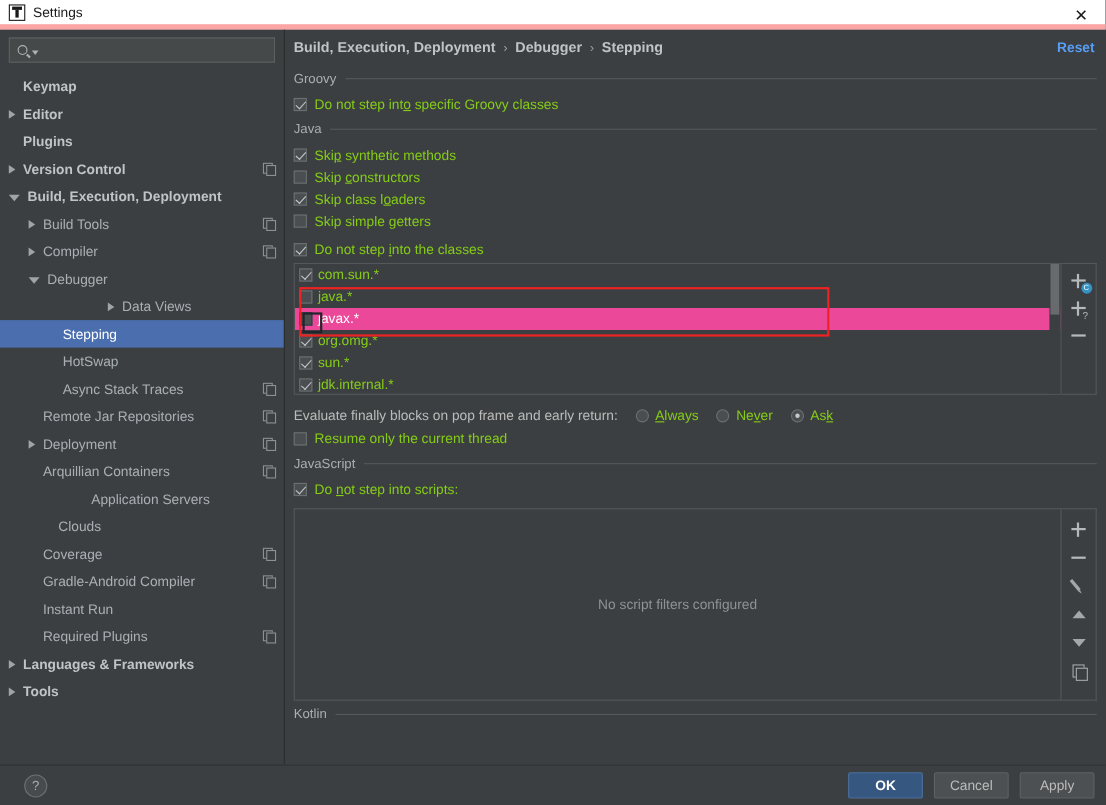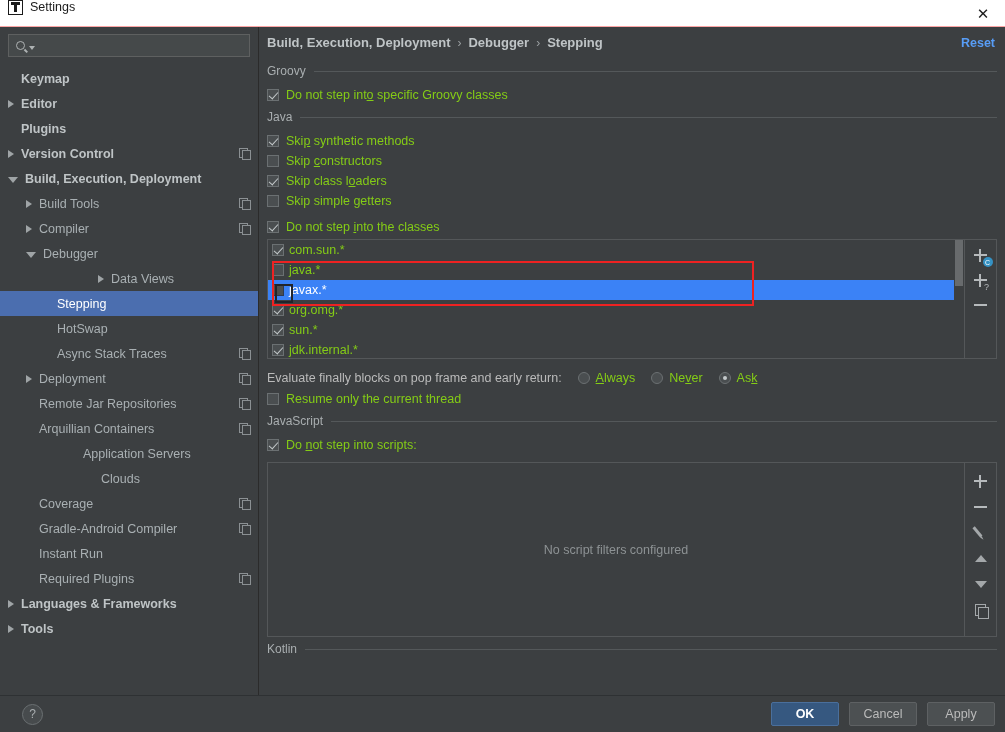--- a/index.html
+++ b/index.html
@@ -10,22 +10,22 @@
     font-size:12.5px;
     background:#3c3f41;
     color:#bbbbbb;
     overflow:hidden;
     position:relative;
   }
 
   
   #titlebar {
     height:27px; background:#ffffff;
-    display:flex; align-items:flex-start;
-    border-bottom:1px solid #fca5a5;
+    display:flex; align-items:center;
+    border-bottom:5px solid #fca5a5;
     position:relative;
   }
   #ij-logo {
     width:15px; height:15px; margin-left:8px; margin-right:7px;
     background:#ffffff; border:1px solid #1a1a1a;
     position:relative; flex:0 0 auto;
   }
   #ij-logo::before {
     content:""; position:absolute; left:2px; top:1px; right:2px; height:3px;
     background:#1a1a1a;
@@ -138,21 +138,21 @@
   .cb-label { color:#84cc16; }
   .mn { text-decoration:underline; }
 
   
   #filter-block { display:flex; margin-top:3px; }
   #filter-list {
     flex:1; min-width:0; background:#3c3f41; border:1px solid #545759;
     height:120px; position:relative; overflow:hidden;
   }
   .frow { height:20px; display:flex; align-items:center; padding-left:4px; }
-  .frow.sel { background:#3b82f6; }
+  .frow.sel { background:#ec4899; }
   .frow.sel .cb-label { color:#ffffff; }
   .frow .cb { margin-right:5px; }
   .frow.sel .cb { border-color:#2d3a50; background:#4a4e50; }
   #vscroll {
     position:absolute; right:0; top:0; width:10px; height:100%; background:#3c3f41;
   }
   #vthumb { position:absolute; top:0; left:1px; width:8px; height:46px; background:#686b6d; }
   #filter-buttons {
     width:32px; flex:0 0 32px; border:1px solid #545759; border-left:0;
     display:flex; flex-direction:column; align-items:center; padding-top:5px;
@@ -322,39 +322,39 @@
           <div class="tnode lvl2" style="padding-left: 44px;">
             <span class="arrow none"></span>
             <span class="tlabel">HotSwap</span>
           </div>
           <div class="tnode lvl2" style="padding-left: 44px;">
             <span class="arrow none"></span>
             <span class="tlabel">Async Stack Traces</span>
             <span class="copy-ic"></span>
           </div>
           <div class="tnode lvl1" style="padding-left: 26px;">
+            <span class="arrow none"></span>
+            <span class="tlabel">Remote Jar Repositories</span>
+            <span class="copy-ic"></span>
+          </div>
+          <div class="tnode lvl1" style="padding-left: 26px;">
             <span class="arrow"></span>
             <span class="tlabel">Deployment</span>
             <span class="copy-ic"></span>
           </div>
           <div class="tnode lvl1" style="padding-left: 26px;">
             <span class="arrow none"></span>
-            <span class="tlabel">Remote Jar Repositories</span>
-            <span class="copy-ic"></span>
-          </div>
-          <div class="tnode lvl1" style="padding-left: 26px;">
-            <span class="arrow none"></span>
             <span class="tlabel">Arquillian Containers</span>
             <span class="copy-ic"></span>
           </div>
           <div class="tnode lvl1" style="padding-left: 26px; margin-left: 44px;">
             <span class="arrow none"></span>
             <span class="tlabel">Application Servers</span>
           </div>
-          <div class="tnode lvl1" style="padding-left: 40px; margin-left: 48px;">
+          <div class="tnode lvl1" style="padding-left: 40px;">
             <span class="arrow none"></span>
             <span class="tlabel">Clouds</span>
           </div>
           <div class="tnode lvl1" style="padding-left: 26px;">
             <span class="arrow none"></span>
             <span class="tlabel">Coverage</span>
             <span class="copy-ic"></span>
           </div>
           <div class="tnode lvl1" style="padding-left: 26px;">
             <span class="arrow none"></span>

